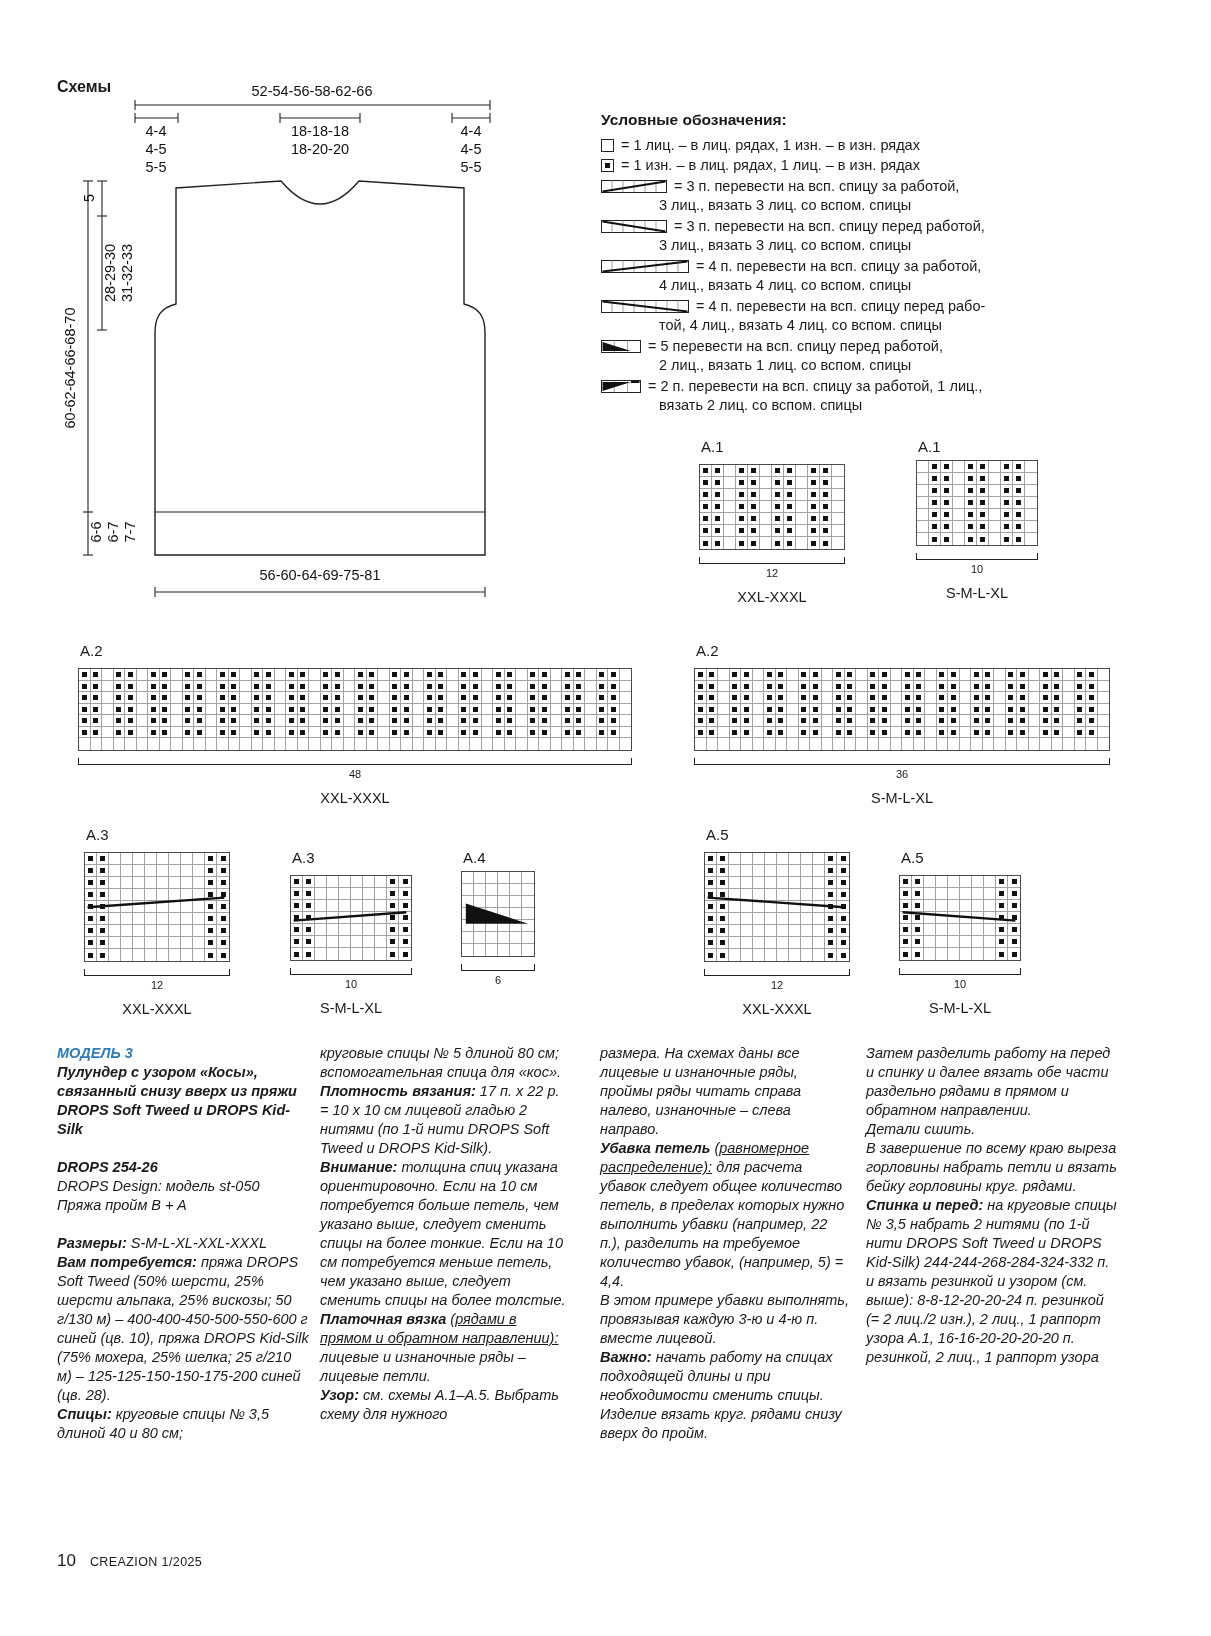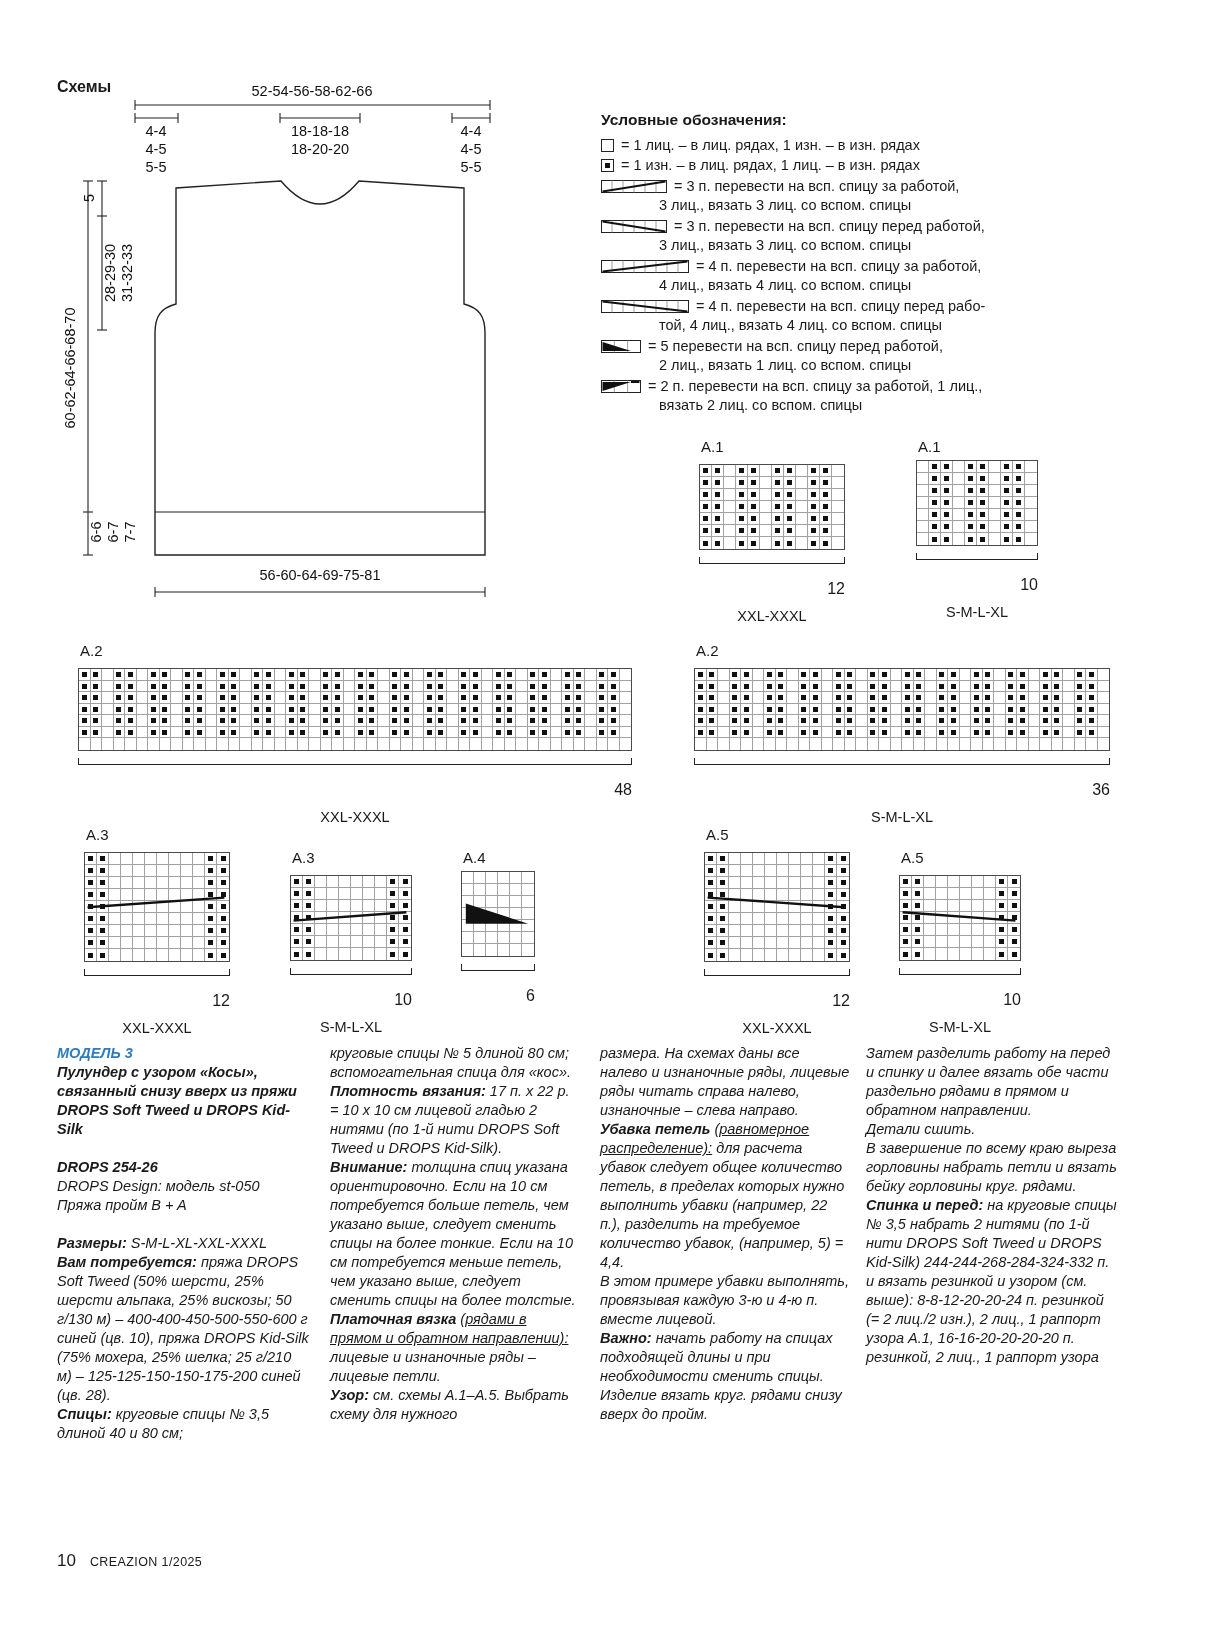--- a/index.html
+++ b/index.html
@@ -25,21 +25,21 @@
   .chart-block { position:absolute; --cell:12px; }
   .chart-label { font-size:15px; margin-bottom:4px; padding-left:2px; }
   .grid-wrap { position:relative; display:inline-block; }
   .chart-grid { display:grid; border:1px solid #4a4a4a; background:#fff; }
   .cell { border-right:1px solid #a2a2a2; border-bottom:1px solid #a2a2a2;
           display:flex; align-items:center; justify-content:center; }
   .cell.dot::after { content:""; width:5px; height:5px; background:#111; }
   .grid-overlay { position:absolute; left:0; top:0; pointer-events:none; }
   .chart-bracket { height:7px; border-left:1px solid #222; border-right:1px solid #222;
                    border-bottom:1.2px solid #222; margin-top:7px; }
-  .chart-count { text-align:right; font-size:16px; margin-top:16px; }
+  .chart-count { text-align:center; font-size:11px; margin-top:3px; }
   .chart-size { text-align:center; font-size:14.5px; margin-top:10px; }
 
   
   .article-col { position:absolute; top:1044px; font-size:14.5px; line-height:19px;font-style:italic; }
   .spacer { height:19px; }
   .b { font-weight:bold; }
   .u { text-decoration:underline; }
 
   
   .footer { position:absolute; left:57px; top:1551px; display:flex; align-items:baseline; gap:14px; }
@@ -1414,29 +1414,29 @@
     <div class="para"><span class="b">Пулундер с узором «Косы», связанный снизу вверх из пряжи DROPS Soft Tweed и DROPS Kid-Silk</span></div>
     <div class="spacer"></div>
     <div class="para"><span class="b">DROPS 254-26</span></div>
     <div class="para"><span>DROPS Design: модель st-050</span></div>
     <div class="para"><span>Пряжа пройм B + A</span></div>
     <div class="spacer"></div>
     <div class="para"><span class="b">Размеры: </span><span>S-M-L-XL-XXL-XXXL</span></div>
     <div class="para"><span class="b">Вам потребуется: </span><span>пряжа DROPS Soft Tweed (50% шерсти, 25% шерсти альпака, 25% вискозы; 50 г/130 м) – 400-400-450-500-550-600 г синей (цв. 10), пряжа DROPS Kid-Silk (75% мохера, 25% шелка; 25 г/210 м) – 125-125-150-150-175-200 синей (цв. 28).</span></div>
     <div class="para"><span class="b">Спицы: </span><span>круговые спицы № 3,5 длиной 40 и 80 см;</span></div>
   </div>
-<div class="article-col" style="left:330px;width:248px">
+<div class="article-col" style="left:320px;width:248px">
     <div class="para"><span>круговые спицы № 5 длиной 80 см; вспомогательная спица для «кос».</span></div>
     <div class="para"><span class="b">Плотность вязания: </span><span>17 п. х 22 р. = 10 х 10 см лицевой гладью 2 нитями (по 1-й нити DROPS Soft Tweed и DROPS Kid-Silk).</span></div>
     <div class="para"><span class="b">Внимание: </span><span>толщина спиц указана ориентировочно. Если на 10 см потребуется больше петель, чем указано выше, следует сменить спицы на более тонкие. Если на 10 см потребуется меньше петель, чем указано выше, следует сменить спицы на более толстые.</span></div>
     <div class="para"><span class="b">Платочная вязка </span><span class="u">(рядами в прямом и обратном направлении):</span><span> лицевые и изнаночные ряды – лицевые петли.</span></div>
     <div class="para"><span class="b">Узор: </span><span>см. схемы А.1–А.5. Выбрать схему для нужного</span></div>
   </div>
 <div class="article-col" style="left:600px;width:250px">
-    <div class="para"><span>размера. На схемах даны все налево и изнаночные ряды, лицевые ряды читать справа налево, изнаночные – слева направо.</span></div>
+    <div class="para"><span>размера. На схемах даны все лицевые и изнаночные ряды, проймы ряды читать справа налево, изнаночные – слева направо.</span></div>
     <div class="para"><span class="b">Убавка петель </span><span class="u">(равномерное распределение):</span><span> для расчета убавок следует общее количество петель, в пределах которых нужно выполнить убавки (например, 22 п.), разделить на требуемое количество убавок, (например, 5) = 4,4.</span></div>
     <div class="para"><span>В этом примере убавки выполнять, провязывая каждую 3-ю и 4-ю п. вместе лицевой.</span></div>
     <div class="para"><span class="b">Важно: </span><span>начать работу на спицах подходящей длины и при необходимости сменить спицы.</span></div>
     <div class="para"><span>Изделие вязать круг. рядами снизу вверх до пройм.</span></div>
   </div>
 <div class="article-col" style="left:866px;width:252px">
     <div class="para"><span>Затем разделить работу на перед и спинку и далее вязать обе части раздельно рядами в прямом и обратном направлении.</span></div>
     <div class="para"><span>Детали сшить.</span></div>
     <div class="para"><span>В завершение по всему краю выреза горловины набрать петли и вязать бейку горловины круг. рядами.</span></div>
     <div class="para"><span class="b">Спинка и перед: </span><span>на круговые спицы № 3,5 набрать 2 нитями (по 1-й нити DROPS Soft Tweed и DROPS Kid-Silk) 244-244-268-284-324-332 п. и вязать резинкой и узором (см. выше): 8-8-12-20-20-24 п. резинкой (= 2 лиц./2 изн.), 2 лиц., 1 раппорт узора А.1, 16-16-20-20-20-20 п. резинкой, 2 лиц., 1 раппорт узора</span></div>

